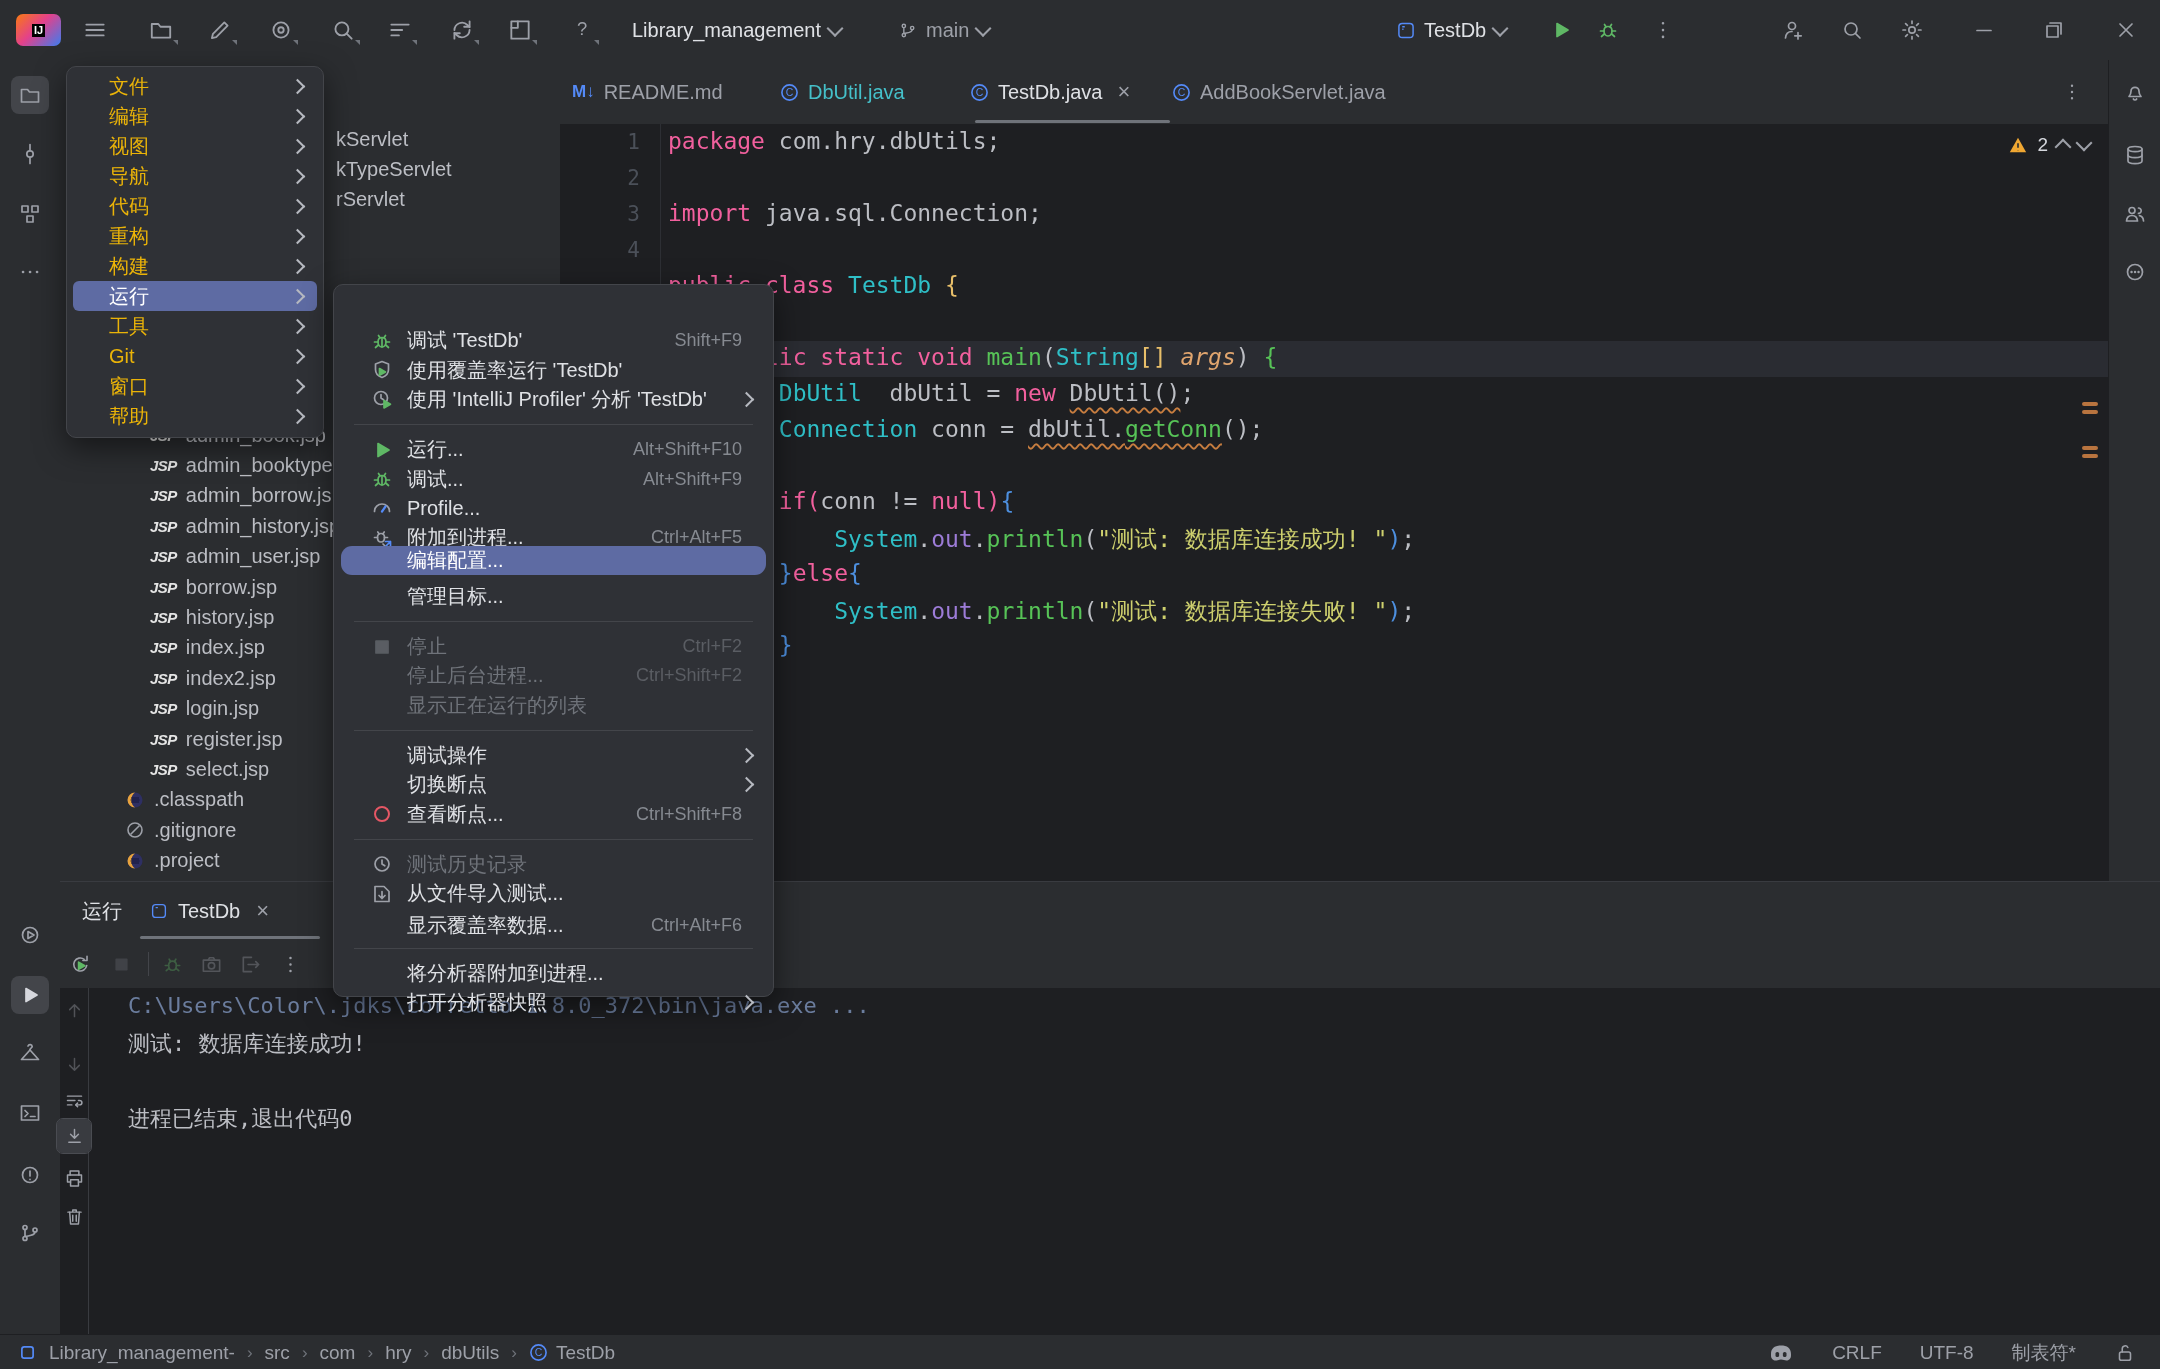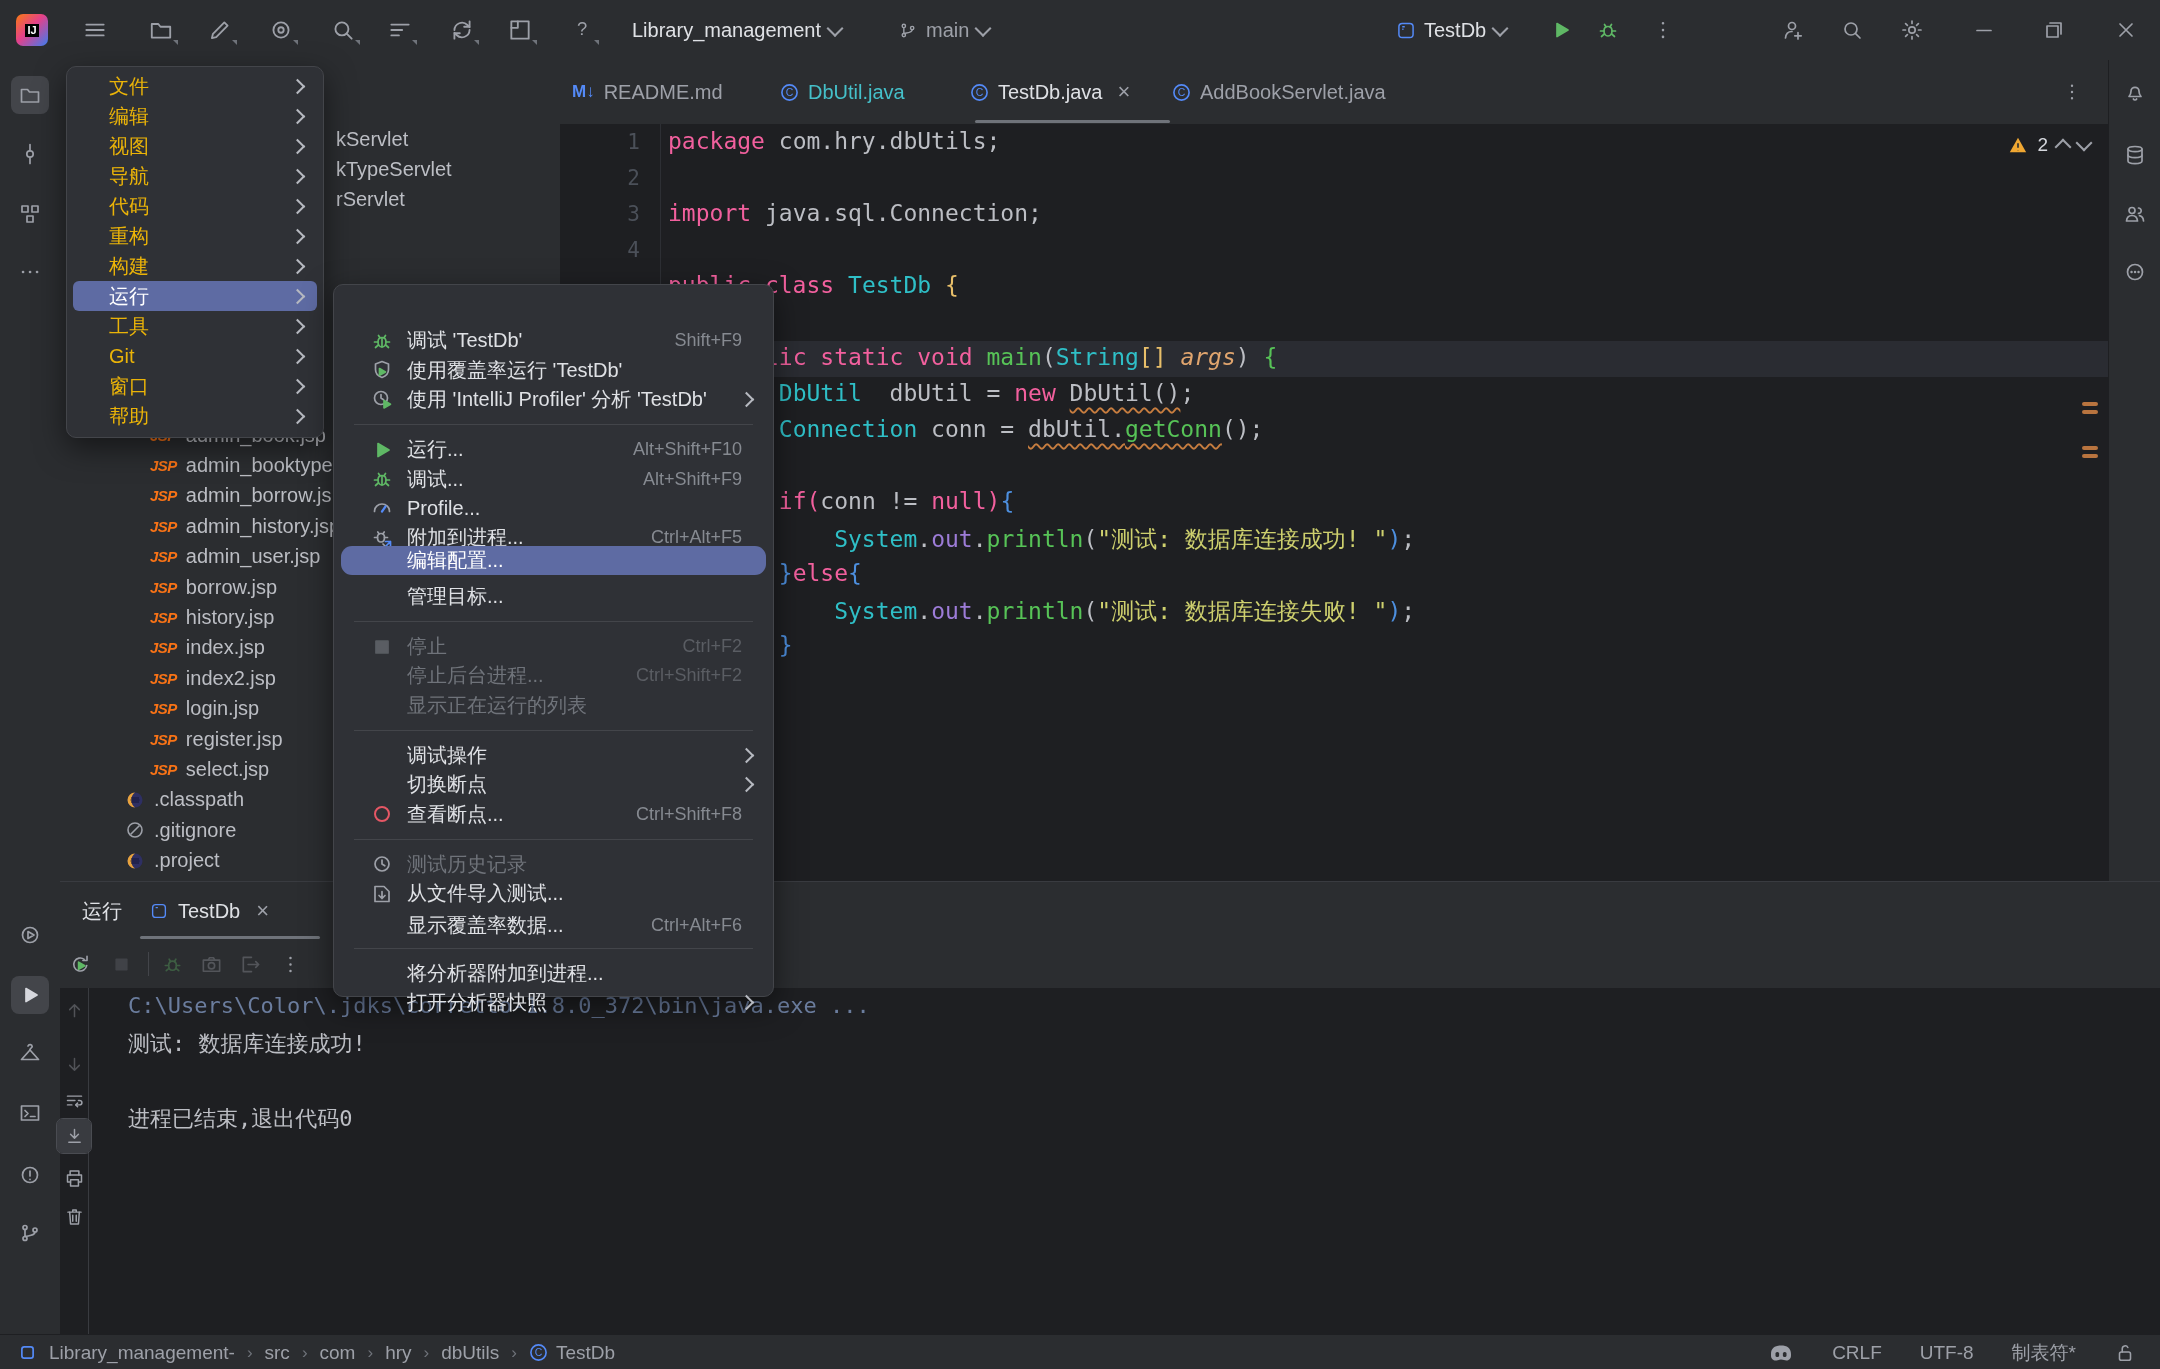--- a/index.html
+++ b/index.html
@@ -21,21 +21,21 @@
         transform:rotate(45deg);margin-top:-4px;}
   
   #leftrail{left:0;top:60px;width:60px;height:1274px;background:#2b2d30;border-right:1px solid #1e1f22;}
   #rightrail{left:2108px;top:60px;width:52px;height:1274px;background:#2b2d30;border-left:1px solid #1e1f22;}
   .railic{position:absolute;left:50%;transform:translate(-50%,-50%);width:38px;height:38px;border-radius:8px;
           display:flex;align-items:center;justify-content:center;}
   .railic.active{background:#43454a;}
   
   #tree{left:60px;top:60px;width:500px;height:821px;background:#2b2d30;border-right:1px solid #1e1f22;overflow:hidden;}
   .treerow{position:absolute;height:30px;display:flex;align-items:center;color:#bcbec4;font-size:20px;white-space:nowrap;}
-  .jspbadge{font-size:15px;font-weight:bold;font-style:italic;color:#f97316;letter-spacing:-.5px;margin-right:9px;}
+  .jspbadge{font-size:15px;font-weight:bold;font-style:italic;color:#e5e5e5;letter-spacing:-.5px;margin-right:9px;}
   
   #editor{left:560px;top:60px;width:1548px;height:821px;background:#1e1f22;}
   #tabs{position:absolute;left:0;top:0;width:1548px;height:64px;background:#2b2d30;border-bottom:1px solid #1e1f22;}
   .tab{position:absolute;top:0;height:64px;display:flex;align-items:center;gap:9px;font-size:20px;color:#9da0a8;}
   .tab.active{color:#dfe1e5;}
   .tab.teal{color:#45c0c9;}
   .tabclose{color:#9da0a8;font-size:22px;margin-left:6px;}
   #tabline{position:absolute;left:415px;top:60px;width:195px;height:3px;background:#6f737a;border-radius:2px;}
   .lnum{position:absolute;width:72px;text-align:right;color:#4b5059;font-family:"DejaVu Sans Mono",monospace;font-size:21px;}
   .codeline{position:absolute;left:108px;font-family:"DejaVu Sans Mono",monospace;font-size:23px;white-space:pre;}
@@ -79,21 +79,21 @@
   .scut{position:absolute;right:24px;color:#868a91;font-size:18px;}
   .sitem.dis .scut{color:#5a5d63;}
   .msep{position:absolute;left:20px;right:20px;height:1px;background:#43454a;}
 </style>
 </head>
 <body>
 
 <div id="app">
 
   <div id="topbar" class="abs">
-    <div class="abs" style="left:16px;top:14px;width:32px;height:32px;border-radius:7px;
+    <div class="abs" style="left:16px;top:14px;width:45px;height:32px;border-radius:7px;
          background:linear-gradient(135deg,#f97a12,#e4418a 45%,#3b7df0);display:flex;align-items:center;justify-content:center;">
       <span style="font-size:11px;font-weight:bold;color:#fff;background:#000;padding:1px 2px;line-height:11px;">IJ</span>
     </div>
     <span id="tb-icons"><div class="tbicon" style="left: 95px;">
           <svg width="26" height="26" viewBox="0 0 24 24" class="ic">
             <path d="M4 7h16M4 12h16M4 17h16"></path>
           </svg>
         </div><div class="tbicon dd" style="left: 161px;">
           <svg width="26" height="26" viewBox="0 0 24 24" class="ic">
             <path d="M3.5 6.5h6l2 2.5h9v10h-17z"></path>

